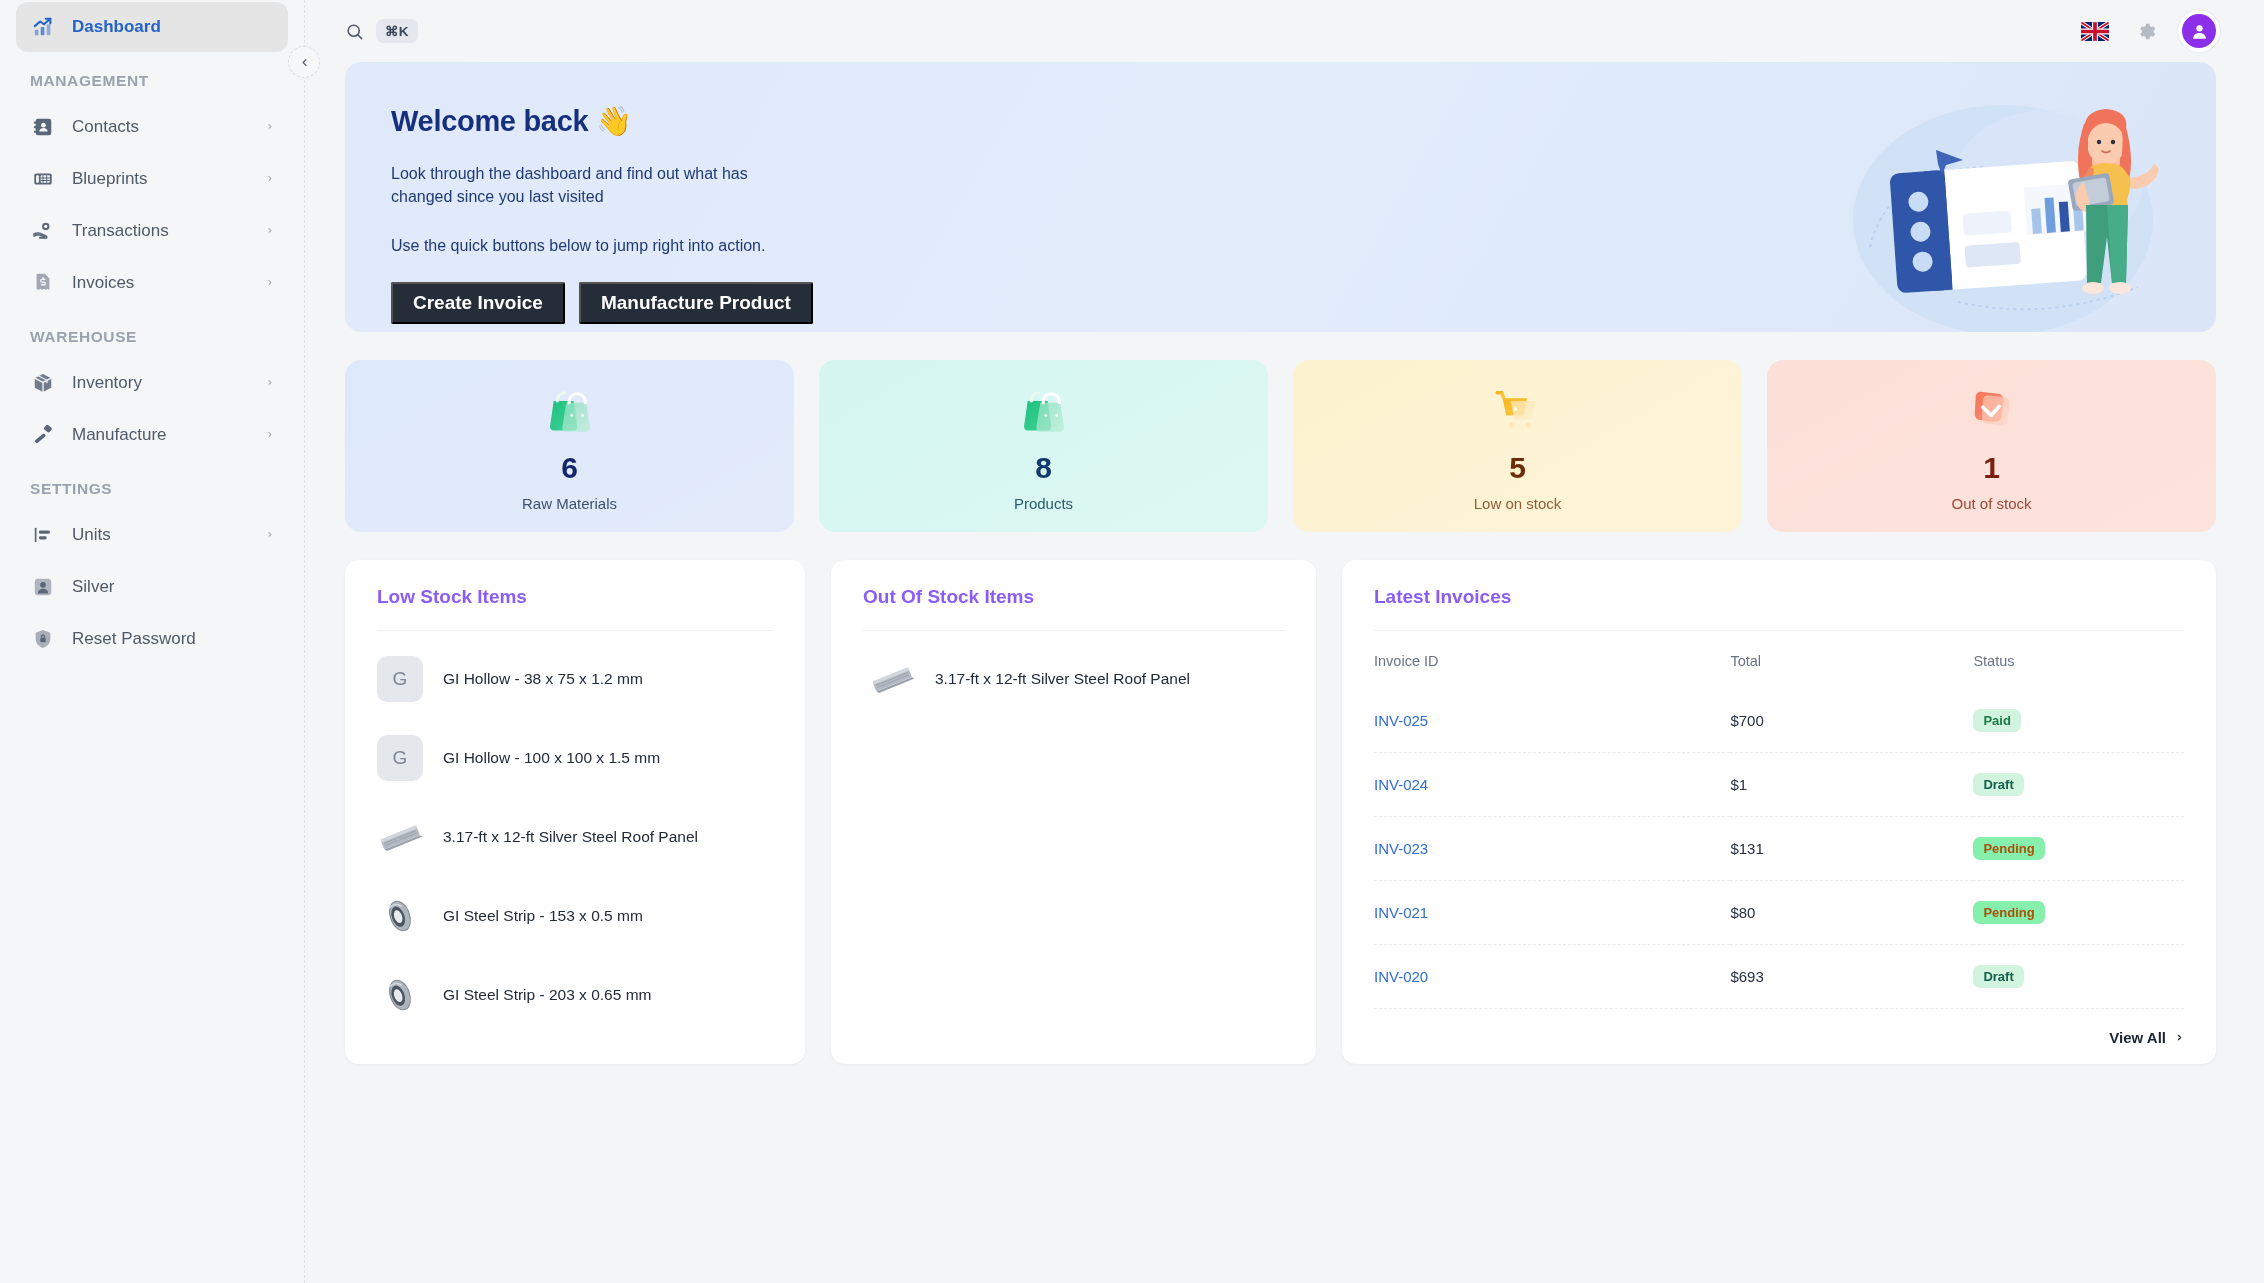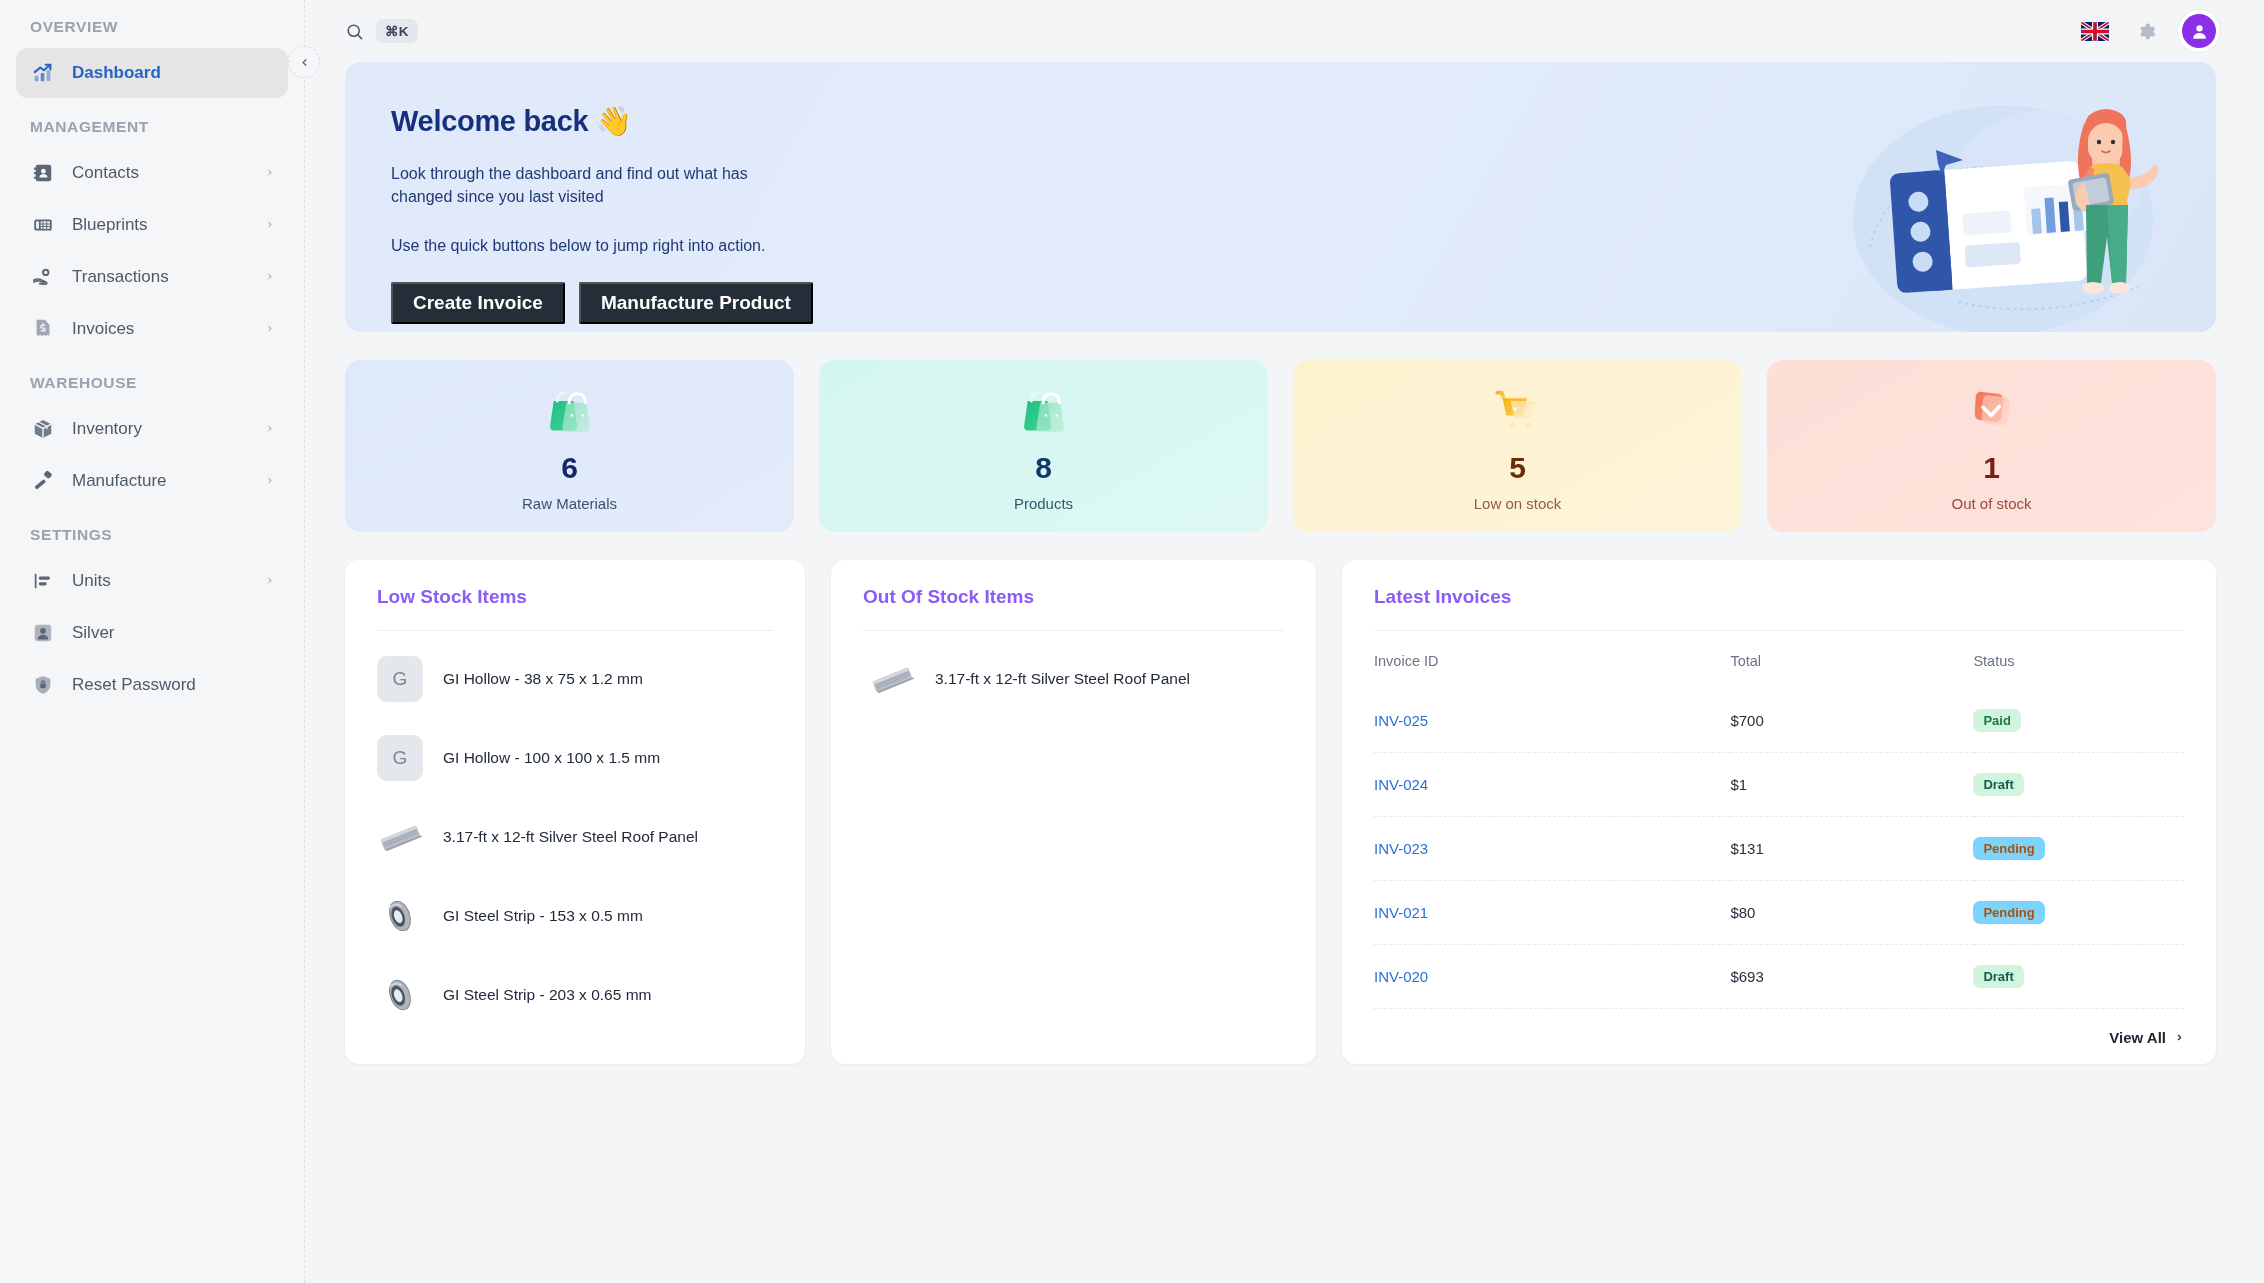--- a/index.html
+++ b/index.html
@@ -194,37 +194,36 @@
     border-top: 1px dashed #e6e9ed;
   }
   .inv-table tbody tr:first-child td { border-top: none; }
   .inv-id { color: #2d6fd4; cursor: pointer; }
   .badge {
     display: inline-block; padding: 4px 10px; border-radius: 7px;
     font-size: 13px; font-weight: 700;
   }
   .badge-paid    { background: #d2f3dd; color: #1a7a46; }
   .badge-draft   { background: #d2f3dd; color: #12604f; }
-  .badge-pending { background: #7dd3fc; color: #a8540a; }
+  .badge-pending { background: #86efac; color: #a8540a; }
   .view-all-row {
     border-top: 1px dashed #e6e9ed;
     display: flex; justify-content: flex-end;
     padding: 20px 0 18px 0;
   }
   .view-all {
     display: inline-flex; align-items: center; gap: 9px;
     font-size: 15px; font-weight: 700; color: #1c2533; cursor: pointer;
   }
 </style>
 </head>
 <body>
 
 <aside class="sidebar">
   <nav id="sidebar-nav">
-      <div class="nav-section-label">OVERVIEW</div>
       <div class="nav-item active">
         <span class="nav-icon" style="color: rgb(37, 99, 201);">
           <svg width="22" height="22" viewBox="0 0 24 24" fill="currentColor">
             <rect x="3" y="15" width="4" height="6" rx="1" opacity=".5"></rect>
             <rect x="9.5" y="12" width="4" height="9" rx="1" opacity=".7"></rect>
             <rect x="16" y="9" width="4" height="12" rx="1" opacity=".45"></rect>
             <path d="M3 11 L9 6 L13 9 L20 3" stroke="currentColor" stroke-width="2.3" fill="none" stroke-linecap="round" stroke-linejoin="round"></path>
             <path d="M15 3h5v5" stroke="currentColor" stroke-width="2.3" fill="none" stroke-linecap="round" stroke-linejoin="round"></path>
           </svg>
         </span>

